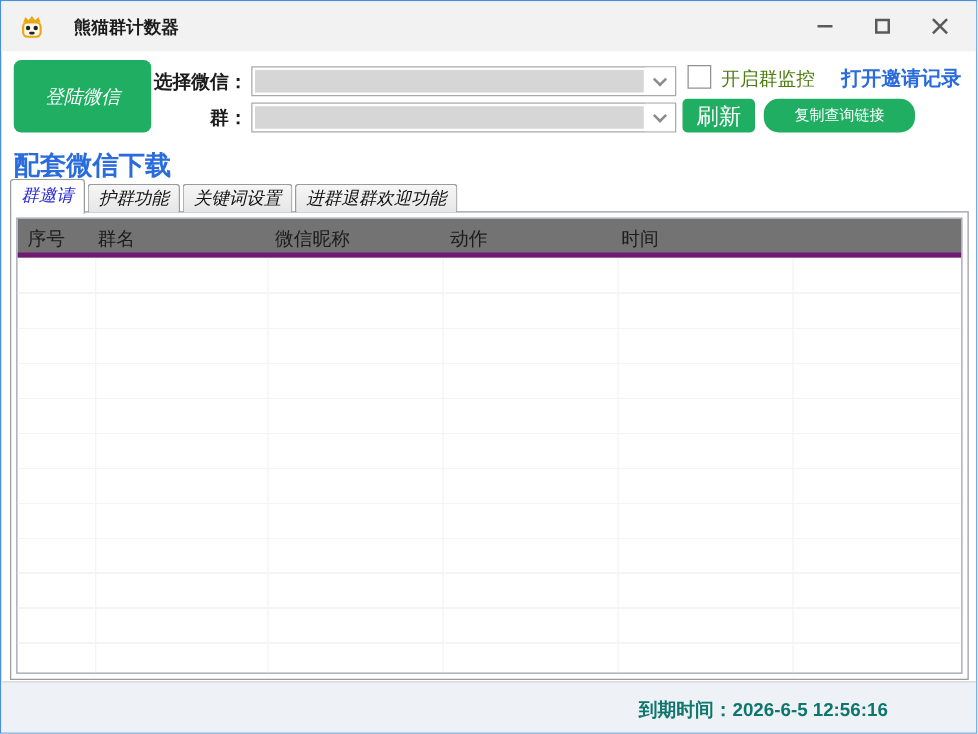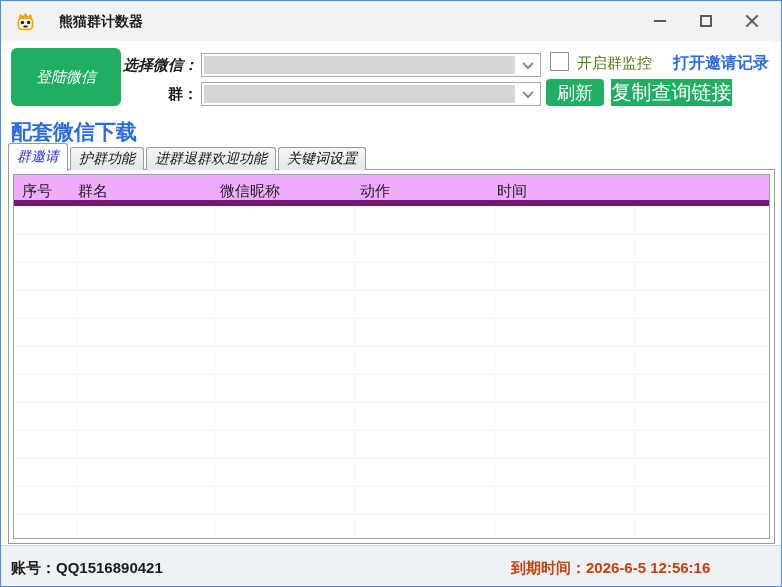--- a/index.html
+++ b/index.html
@@ -25,23 +25,23 @@
   }
   .close-glyph::before { transform:rotate(45deg); }
   .close-glyph::after  { transform:rotate(-45deg); }
   
   .btn-green {
     position:absolute; background:#1fae62; color:#fff; border:none; cursor:pointer;
     display:flex; align-items:center; justify-content:center; font-family:inherit;
   }
   .btn-login { left:10px; top:47px; width:110px; height:58px; border-radius:6px; font-size:15px;font-style:italic; }
   .btn-refresh { left:545px; top:78px; width:58px; height:27px; border-radius:4px; font-size:18px; }
-  .btn-copy { left:610px; top:78px; width:121px; height:27px; border-radius:0; font-size:20px; }
+  .btn-copy { left:610px; top:78px; width:121px; height:27px; border-radius:12px; font-size:12px; }
   .field-label { position:absolute; font-size:15px; font-weight:700; color:#1c1c1c; text-align:right; width:90px; }
-  .lbl-wechat { left:107px; top:55px;font-style:italic; }
+  .lbl-wechat { left:107px; top:55px; }
   .lbl-group  { left:107px; top:84px; }
   .combo { position:absolute; left:200px; width:340px; height:24px; background:#ffffff; border:1px solid #a9a9a9; }
   .combo-1 { top:52px; }
   .combo-2 { top:81px; }
   .combo-fill { position:absolute; left:2px; top:2px; bottom:2px; right:25px; background:#d6d6d6; }
   .combo-arrow { position:absolute; right:0; top:0; bottom:0; width:24px; background:#fff; display:flex; align-items:center; justify-content:center; }
   .chev { width:8px; height:8px; border-right:2px solid #8a8a8a; border-bottom:2px solid #8a8a8a; transform:rotate(45deg) translate(-1px,-1px); }
   .checkbox { position:absolute; left:549px; top:51px; width:19px; height:19px; background:#fff; border:1px solid #919191; cursor:pointer; }
   .chk-label { position:absolute; left:576px; top:53px; font-size:15px; color:#4d7c0f; }
   .link { position:absolute; color:#2a6bdd; font-weight:700; cursor:pointer; }
@@ -60,21 +60,21 @@
   }
   .panel {
     position:absolute; left:7px; top:168px; width:767px; height:375px;
     background:#fdfdfd; border:1px solid #9b9b9b; z-index:2;
   }
   
   .table {
     position:absolute; left:12px; top:173px; width:757px; height:365px;
     background:#fff; border:1px solid #9aa0a8; z-index:3; overflow:hidden;
   }
-  .thead { position:relative; width:100%; height:31px; background:#f0abfc; border-bottom:6px solid #701a75;text-decoration:underline; }
+  .thead { position:relative; width:100%; height:31px; background:#737373; border-bottom:4px solid #701a75;text-decoration:underline; }
   .th { position:absolute; top:7px; font-size:15px; color:#1c1c1c; white-space:nowrap; }
   .th-0 { left:8px; } .th-1 { left:64px; } .th-2 { left:206px;text-align:right; } .th-3 { left:346px; } .th-4 { left:483px; }
   .tbody {
     position:absolute; left:0; top:32px; right:0; bottom:0;
     background-image:
       linear-gradient(#f3f3f8,#f3f3f8),
       linear-gradient(#f3f3f8,#f3f3f8),
       linear-gradient(#f3f3f8,#f3f3f8),
       linear-gradient(#f3f3f8,#f3f3f8),
       linear-gradient(#f3f3f8,#f3f3f8),
@@ -82,21 +82,21 @@
     background-repeat:no-repeat,no-repeat,no-repeat,no-repeat,no-repeat,repeat;
     background-position:62px 0, 200px 0, 340px 0, 480px 0, 620px 0, 0 0;
     background-size:1px 100%, 1px 100%, 1px 100%, 1px 100%, 1px 100%, 100% 100%;
   }
   
   .statusbar {
     position:absolute; left:0; bottom:0; width:100%; height:41px;
     background:#eef1f5; border-top:1px solid #d5d5d5;
   }
   .status-account { position:absolute; left:10px; top:13px; font-size:15px; font-weight:700; color:#1c1c1c; }
-  .status-expiry  { position:absolute; left:510px; top:13px; font-size:15px; font-weight:700; color:#c2410c; }
+  .status-expiry  { position:absolute; left:510px; top:13px; font-size:15px; font-weight:700; color:#0f766e; }
 </style>
 </head>
 <body>
 
 <div class="window">
 
   <div class="titlebar">
     <span class="app-icon">
       <svg width="21" height="21" viewBox="0 0 24 24">
         <path d="M4 8 L6 3 L9 6 L12 2 L15 6 L18 3 L20 8 Z" fill="#e8a915"></path>
@@ -144,34 +144,33 @@
   <a class="link link-invite">打开邀请记录</a>
 
   <button class="btn-green btn-refresh">刷新</button>
   <button class="btn-green btn-copy">复制查询链接</button>
 
   <a class="link link-download">配套微信下载</a>
 
   <div class="tabs">
     <div class="tab active">群邀请</div>
     <div class="tab">护群功能</div>
+    <div class="tab">关键词设置</div>
     <div class="tab">进群退群欢迎功能</div>
-    <div class="tab">关键词设置</div>
   </div>
   <div class="panel"></div>
 
   <div class="table">
     <div class="thead">
       <span class="th th-0">序号</span>
       <span class="th th-1">群名</span>
       <span class="th th-2">微信昵称</span>
       <span class="th th-3">动作</span>
       <span class="th th-4">时间</span>
     </div>
     <div class="tbody"></div>
   </div>
 
   <div class="statusbar">
-    <span class="status-account">账号：QQ1516890421</span>
     <span class="status-expiry">到期时间：2026-6-5 12:56:16</span>
   </div>
 
 </div>
 
 </body></html>

